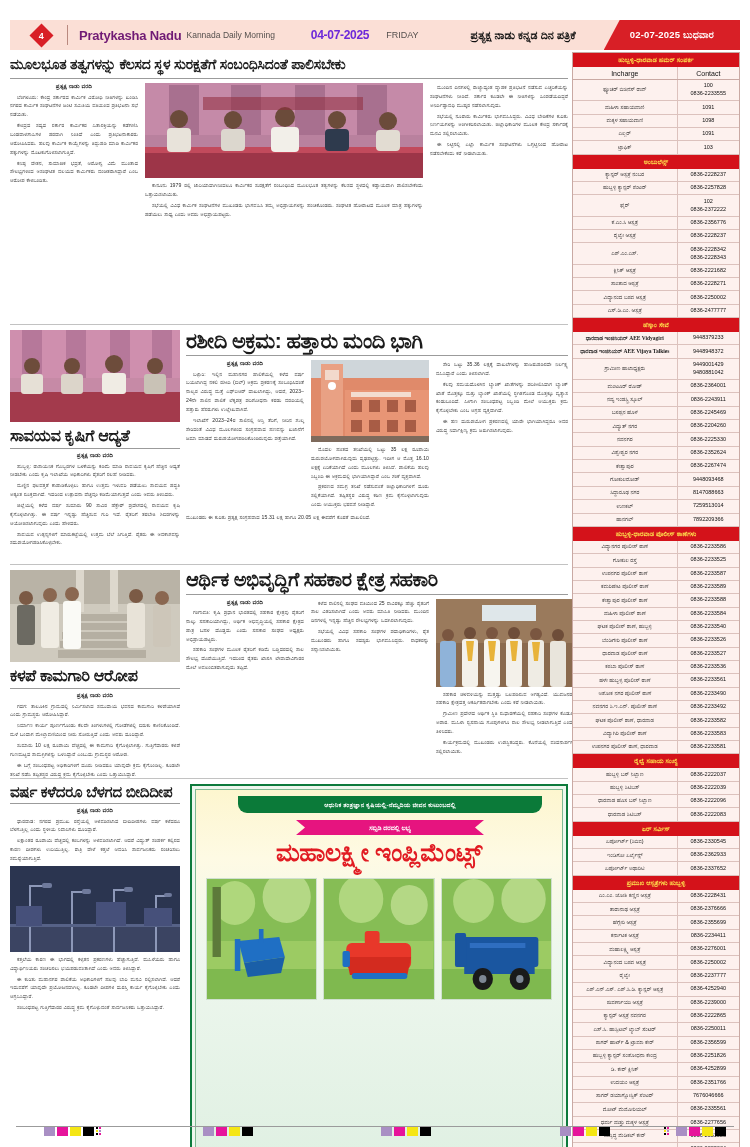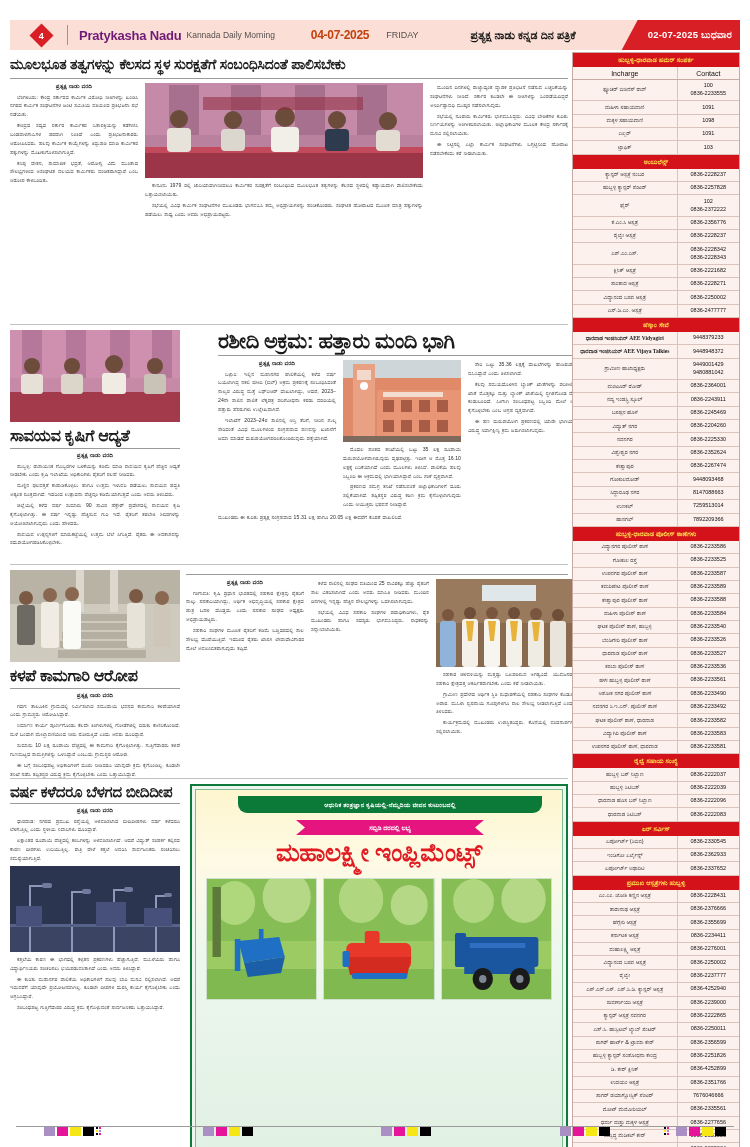--- a/index.html
+++ b/index.html
@@ -23,26 +23,26 @@
   .mh-logo .diamond {
     width:17px; height:17px; background:#d81f26; transform:rotate(45deg);
     display:flex; align-items:center; justify-content:center;
   }
   .mh-logo .diamond span {
     transform:rotate(-45deg); color:#fff; font-size:9px; font-weight:bold;
   }
   .mh-div { width:1px; height:20px; background:#b9897f; margin:0 11px; }
   .mh-title { font-size:13px; font-weight:bold; color:#701a75; letter-spacing:-.2px; }
   .mh-sub { font-size:8.5px; color:#55504e; margin-left:5px; }
-  .mh-date { font-size:12px; font-weight:bold; color:#c2410c; margin-left:36px; letter-spacing:-.3px; }
+  .mh-date { font-size:12px; font-weight:bold; color:#6d28d9; margin-left:36px; letter-spacing:-.3px; }
   .mh-day { font-size:9px; color:#55504e; margin-left:17px; }
   .mh-kn { font-size:11px; color:#111; margin-left:52px; font-weight:bold; }
   .mh-badge {
     margin-left:auto; height:30px; background:#d81f26; color:#fff;
-    display:flex; align-items:center; padding:0 8px 0 26px;
+    display:flex; align-items:center; padding:0 26px 0 26px;
     font-size:9.5px; font-weight:bold; letter-spacing:.2px;
     clip-path: polygon(16px 0, 100% 0, 100% 100%, 0 100%);
   }
 
   
   .body-wrap { position:absolute; left:10px; top:52px; width:730px; height:1060px; }
   .main-col { position:absolute; left:0; top:0; width:558px; height:1060px; }
   .side-col { position:absolute; left:562px; top:0; width:168px; height:1060px; }
 
   
@@ -267,21 +267,21 @@
         <div class="rule" style="margin-top:4px;"></div>
         <div class="byline" style="margin-top:3px;">ಪ್ರತ್ಯಕ್ಷ ನಾಡು ವರದಿ</div>
         <div class="ptext">
           <p>ಹುಬ್ಬಳ್ಳಿ: ರಾಸಾಯನಿಕ ಗೊಬ್ಬರಗಳ ಬಳಕೆಯನ್ನು ಕಡಿಮೆ ಮಾಡಿ ಸಾವಯವ ಕೃಷಿಗೆ ಹೆಚ್ಚಿನ ಆದ್ಯತೆ ನೀಡಬೇಕು ಎಂದು ಕೃಷಿ ಇಲಾಖೆಯ ಅಧಿಕಾರಿಗಳು ರೈತರಿಗೆ ಸಲಹೆ ನೀಡಿದರು.</p>
           <p>ಮಣ್ಣಿನ ಫಲವತ್ತತೆ ಕಾಪಾಡಿಕೊಳ್ಳಲು ಹಾಗೂ ಉತ್ತಮ ಇಳುವರಿ ಪಡೆಯಲು ಸಾವಯವ ಪದ್ಧತಿ ಅತ್ಯಂತ ಸೂಕ್ತವಾಗಿದೆ. ಇದರಿಂದ ಉತ್ಪಾದನಾ ವೆಚ್ಚವೂ ಕಡಿಮೆಯಾಗುತ್ತದೆ ಎಂದು ಅವರು ತಿಳಿಸಿದರು.</p>
           <p>ಜಿಲ್ಲೆಯಲ್ಲಿ ಕಳೆದ ವರ್ಷ ಸುಮಾರು 90 ಸಾವಿರ ಹೆಕ್ಟೇರ್ ಪ್ರದೇಶದಲ್ಲಿ ಸಾವಯವ ಕೃಷಿ ಕೈಗೊಳ್ಳಲಾಗಿತ್ತು. ಈ ವರ್ಷ ಇನ್ನಷ್ಟು ಹೆಚ್ಚಿಸುವ ಗುರಿ ಇದೆ. ರೈತರಿಗೆ ತರಬೇತಿ ಶಿಬಿರಗಳನ್ನು ಆಯೋಜಿಸಲಾಗುವುದು ಎಂದು ಹೇಳಿದರು.</p>
           <p>ಸಾವಯವ ಉತ್ಪನ್ನಗಳಿಗೆ ಮಾರುಕಟ್ಟೆಯಲ್ಲಿ ಉತ್ತಮ ಬೆಲೆ ಸಿಗುತ್ತಿದೆ. ರೈತರು ಈ ಅವಕಾಶವನ್ನು ಸದುಪಯೋಗಪಡಿಸಿಕೊಳ್ಳಬೇಕು.</p>
         </div>
       </div>
 
-      <div style="position:absolute;left:176px;top:278px;width:382px;margin-left:32px;">
+      <div style="position:absolute;left:176px;top:278px;width:382px;">
         <div class="sec-hl">ರಶೀದಿ ಅಕ್ರಮ: ಹತ್ತಾರು ಮಂದಿ ಭಾಗಿ</div>
         <div class="rule" style="margin-top:4px;"></div>
         <div class="cols" style="margin-top:4px;">
           <div class="col" style="flex:0 0 118px;">
             <div class="byline">ಪ್ರತ್ಯಕ್ಷ ನಾಡು ವರದಿ</div>
             <div class="ptext">
               <p>ಬಳ್ಳಾರಿ: ಇಲ್ಲಿನ ಮಹಾನಗರ ಪಾಲಿಕೆಯಲ್ಲಿ ಕಳೆದ ವರ್ಷ ಬಯಲಾಗಿದ್ದ ನಕಲಿ ರಶೀದಿ (ಬಿಲ್) ಅಕ್ರಮ ಪ್ರಕರಣಕ್ಕೆ ಸಂಬಂಧಿಸಿದಂತೆ ನಾಲ್ವರ ವಿರುದ್ಧ ಮತ್ತೆ ಎಫ್ಐಆರ್ ದಾಖಲಾಗಿದ್ದು, ಆದರೆ, 2023–24ನೇ ಸಾಲಿನ ಪಾಲಿಕೆ ಲೆಕ್ಕಪತ್ರ ಪರಿಶೋಧನಾ ಕರಡು ವರದಿಯಲ್ಲಿ ಹತ್ತಾರು ಹೆಸರುಗಳು ಉಲ್ಲೇಖವಾಗಿವೆ.</p>
               <p>ಇಲಾಖೆಗೆ 2023–24ರ ಸಾಲಿನಲ್ಲಿ ಆಸ್ತಿ ತೆರಿಗೆ, ನೀರಿನ ಶುಲ್ಕ ಸೇರಿದಂತೆ ವಿವಿಧ ಮೂಲಗಳಿಂದ ಸಂಗ್ರಹವಾದ ಹಣವನ್ನು ಖಜಾನೆಗೆ ಜಮಾ ಮಾಡದೆ ದುರುಪಯೋಗಪಡಿಸಿಕೊಂಡಿರುವುದು ಪತ್ತೆಯಾಗಿದೆ.</p>
             </div>
           </div>
@@ -361,20 +361,21 @@
         <div class="byline" style="margin-top:3px;">ಪ್ರತ್ಯಕ್ಷ ನಾಡು ವರದಿ</div>
         <div class="ptext">
           <p>ಗದಗ: ತಾಲೂಕಿನ ಗ್ರಾಮದಲ್ಲಿ ನಿರ್ಮಿಸಲಾದ ಸಮುದಾಯ ಭವನದ ಕಾಮಗಾರಿ ಕಳಪೆಯಾಗಿದೆ ಎಂದು ಗ್ರಾಮಸ್ಥರು ಆರೋಪಿಸಿದ್ದಾರೆ.</p>
           <p>ನಿರ್ಮಾಣ ಕಾರ್ಯ ಪೂರ್ಣಗೊಂಡು ಕೆಲವೇ ತಿಂಗಳುಗಳಲ್ಲಿ ಗೋಡೆಗಳಲ್ಲಿ ಬಿರುಕು ಕಾಣಿಸಿಕೊಂಡಿದೆ. ಮಳೆ ಬಂದಾಗ ಮೇಲ್ಛಾವಣಿಯಿಂದ ನೀರು ಸೋರುತ್ತಿದೆ ಎಂದು ಅವರು ದೂರಿದ್ದಾರೆ.</p>
           <p>ಸುಮಾರು 10 ಲಕ್ಷ ರೂಪಾಯಿ ವೆಚ್ಚದಲ್ಲಿ ಈ ಕಾಮಗಾರಿ ಕೈಗೊಳ್ಳಲಾಗಿತ್ತು. ಗುತ್ತಿಗೆದಾರರು ಕಳಪೆ ಗುಣಮಟ್ಟದ ಸಾಮಗ್ರಿಗಳನ್ನು ಬಳಸಿದ್ದಾರೆ ಎಂಬುದು ಗ್ರಾಮಸ್ಥರ ಆರೋಪ.</p>
           <p>ಈ ಬಗ್ಗೆ ಸಂಬಂಧಪಟ್ಟ ಅಧಿಕಾರಿಗಳಿಗೆ ದೂರು ನೀಡಿದರೂ ಯಾವುದೇ ಕ್ರಮ ಕೈಗೊಂಡಿಲ್ಲ. ಕೂಡಲೇ ತನಿಖೆ ನಡೆಸಿ ತಪ್ಪಿತಸ್ಥರ ವಿರುದ್ಧ ಕ್ರಮ ಕೈಗೊಳ್ಳಬೇಕು ಎಂದು ಒತ್ತಾಯಿಸಿದ್ದಾರೆ.</p>
         </div>
       </div>
 
       <div style="position:absolute;left:176px;top:518px;width:382px;">
+        <div class="sec-hl" style="font-size:19.5px;">ಆರ್ಥಿಕ ಅಭಿವೃದ್ಧಿಗೆ ಸಹಕಾರ ಕ್ಷೇತ್ರ ಸಹಕಾರಿ</div>
         <div class="rule" style="margin-top:4px;"></div>
         <div class="cols" style="margin-top:4px;">
           <div class="col" style="flex:0 0 118px;">
             <div class="byline">ಪ್ರತ್ಯಕ್ಷ ನಾಡು ವರದಿ</div>
             <div class="ptext">
               <p>ಗಂಗಾವತಿ: ಕೃಷಿ ಪ್ರಧಾನ ಭಾರತದಲ್ಲಿ ಸಹಕಾರ ಕ್ಷೇತ್ರವು ರೈತರಿಗೆ ನಾಲ್ಕು ಸಹಕಾರಿಯಾಗಿದ್ದು, ಆರ್ಥಿಕ ಅಭಿವೃದ್ಧಿಯಲ್ಲಿ ಸಹಕಾರ ಕ್ಷೇತ್ರದ ಪಾತ್ರ ಬಹಳ ದೊಡ್ಡದು ಎಂದು ಸಹಕಾರ ಸಂಘದ ಅಧ್ಯಕ್ಷರು ಅಭಿಪ್ರಾಯಪಟ್ಟರು.</p>
               <p>ಸಹಕಾರಿ ಸಂಘಗಳ ಮೂಲಕ ರೈತರಿಗೆ ಕಡಿಮೆ ಬಡ್ಡಿದರದಲ್ಲಿ ಸಾಲ ಸೌಲಭ್ಯ ದೊರೆಯುತ್ತಿದೆ. ಇದರಿಂದ ರೈತರು ಖಾಸಗಿ ಲೇವಾದೇವಿಗಾರರ ಮೇಲೆ ಅವಲಂಬಿತರಾಗುವುದು ತಪ್ಪಿದೆ.</p>
             </div>
           </div>
           <div class="col" style="flex:0 0 118px;">

